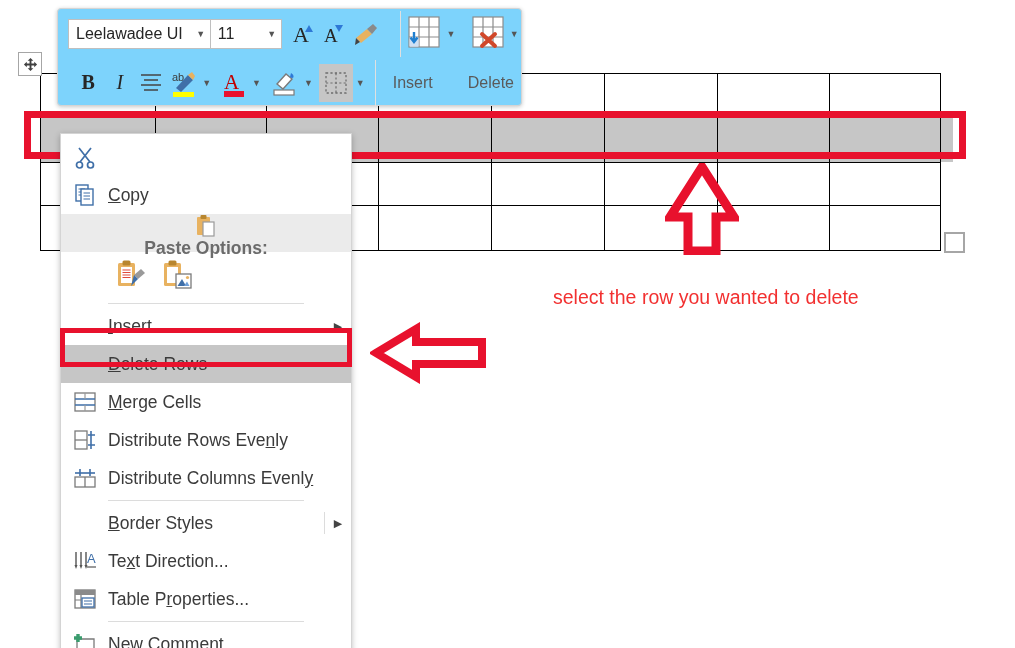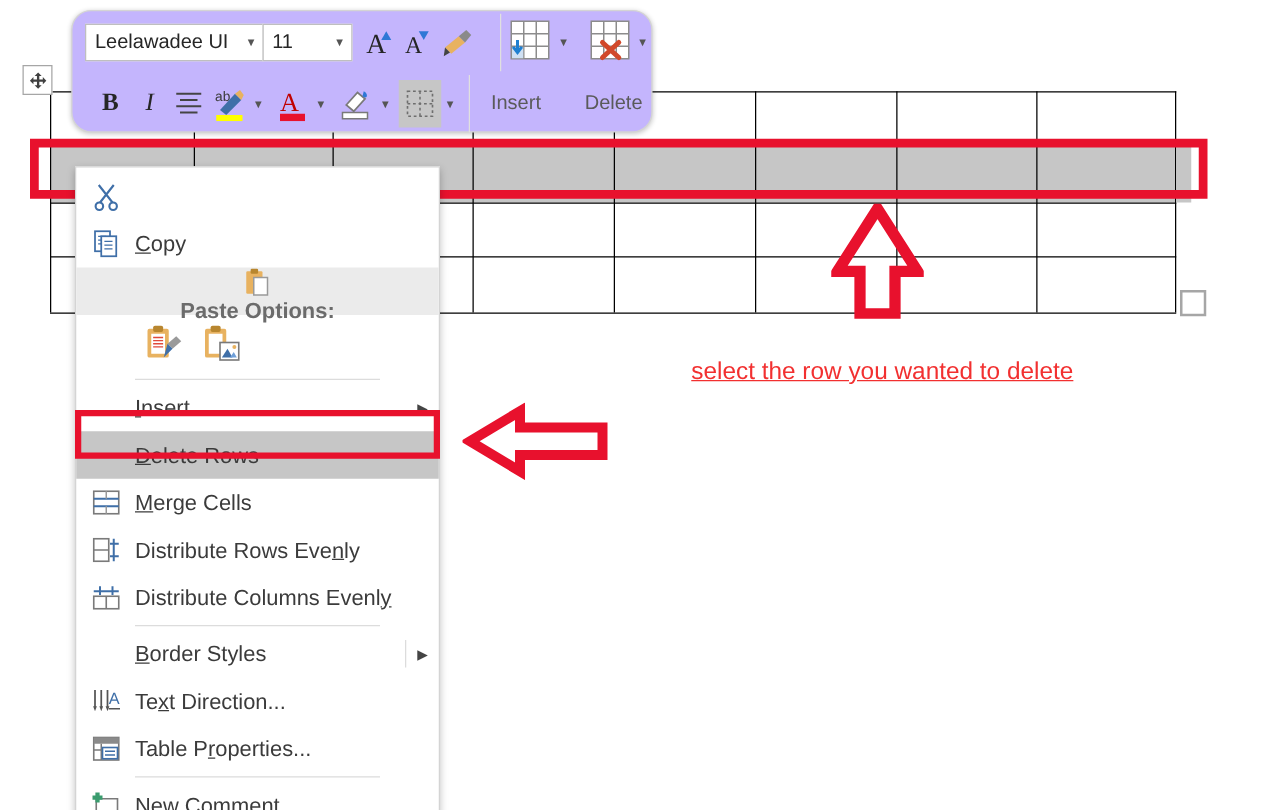--- a/index.html
+++ b/index.html
@@ -23,28 +23,27 @@
     border:2px solid #a6a6a6;background:#fff;
   }
   
   .red-box{position:absolute;border:7px solid #e8112d;box-sizing:border-box;}
   #row-highlight-box{left:24px;top:111px;width:942px;height:48px;}
   #delete-rows-highlight-box{left:60px;top:328px;width:292px;height:39px;border-width:5px;}
   #annotation-text{
     position:absolute;left:553px;top:286px;width:380px;
     color:#f23030;font-size:19.5px;font-family:"Liberation Sans",sans-serif;
     white-space:nowrap;
-    text-decoration:underline;
   }
   #arrow-up{position:absolute;left:665px;top:163px;}
   #arrow-left{position:absolute;left:370px;top:322px;}
   
   #mini-toolbar{
     position:absolute;left:57px;top:8px;width:465px;height:98px;
-    background:#c4b5fd;border:1px solid #d4d4d4;border-radius:16px;
+    background:#7dd3fc;border:1px solid #d4d4d4;border-radius:4px;
     box-shadow:0 1px 4px rgba(0,0,0,.22);
     box-sizing:border-box;
   }
   #toolbar-row-1{position:absolute;left:0;top:0;right:0;height:50px;display:flex;align-items:center;}
   #toolbar-row-2{position:absolute;left:0;top:50px;right:0;height:47px;display:flex;align-items:center;}
   .combo{
     height:30px;border:1px solid #bfbfbf;background:#fff;
     display:flex;align-items:center;box-sizing:border-box;
   }
   #font-name-combo{margin-left:10px;width:145px;}

